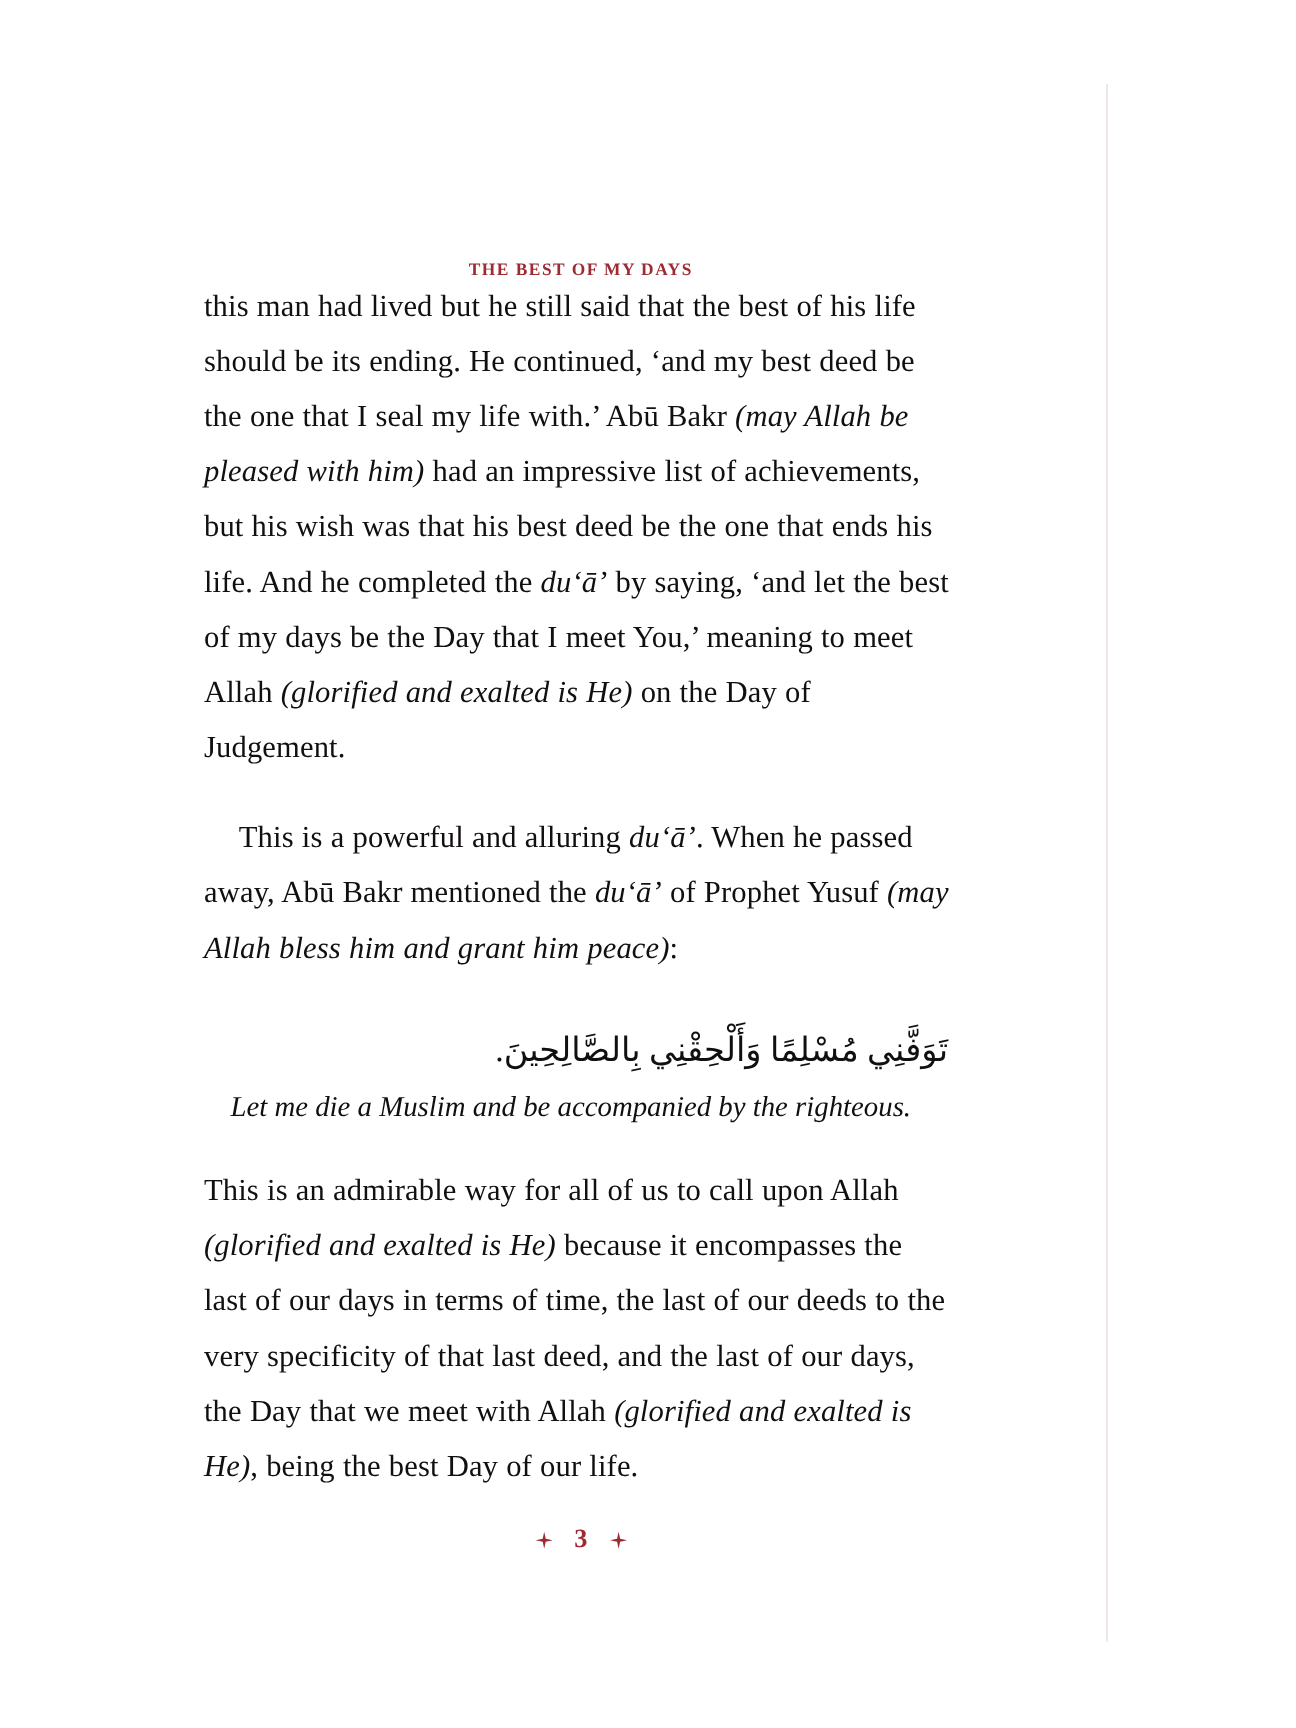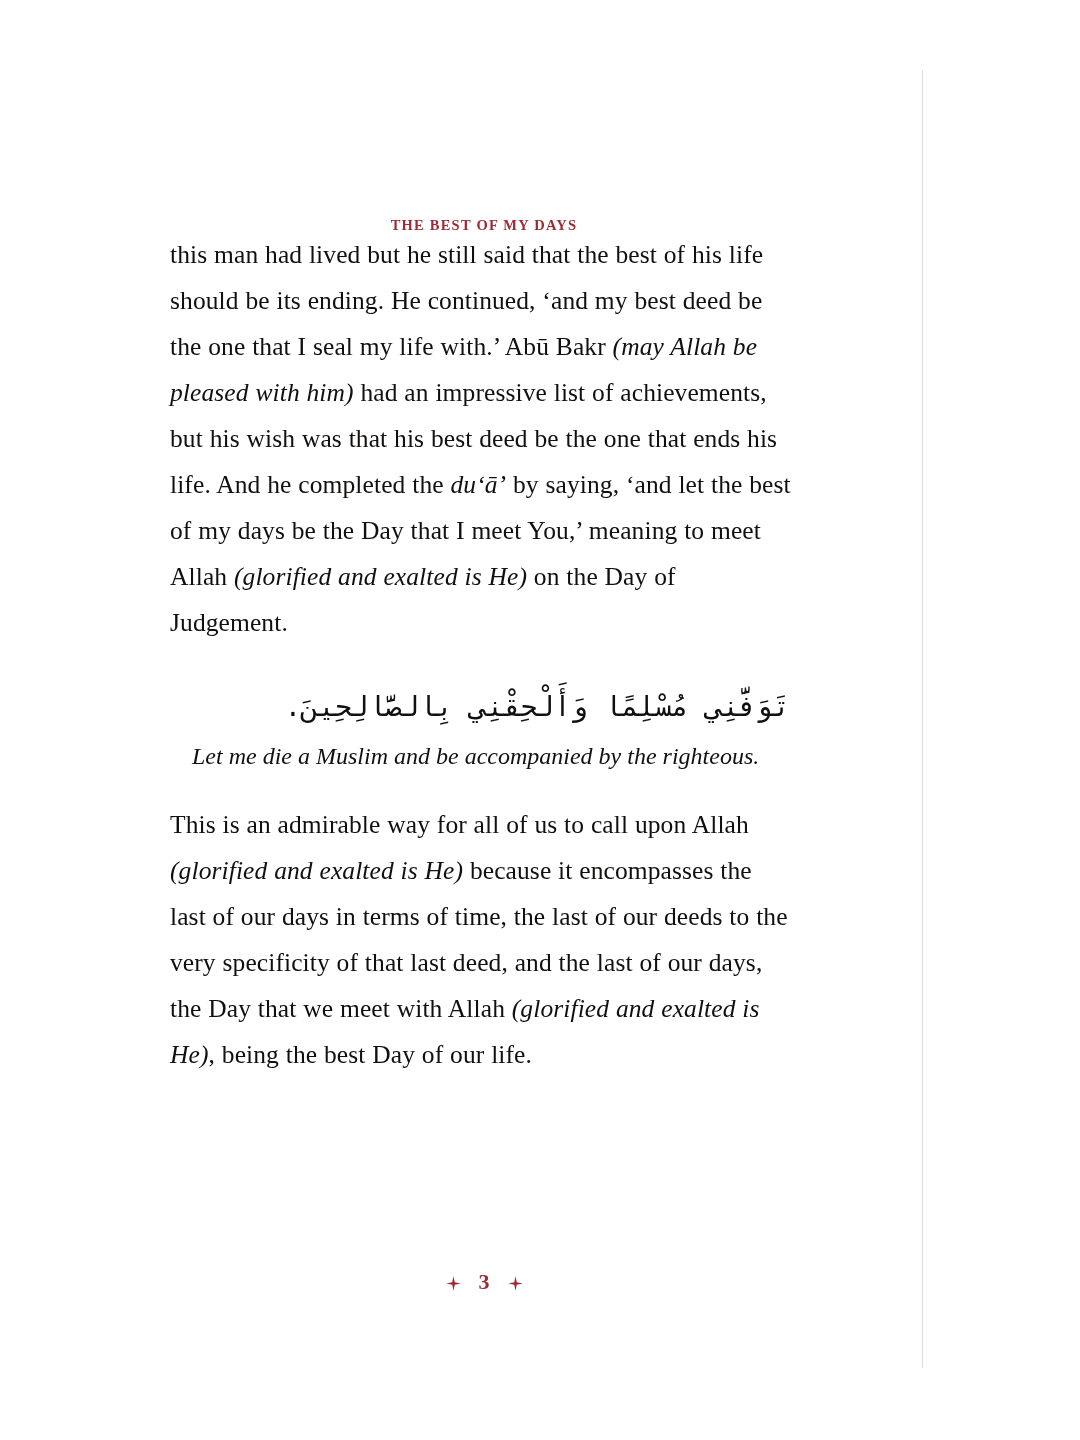--- a/index.html
+++ b/index.html
@@ -73,21 +73,21 @@
     font-style: italic;
   }
   .term {
     font-style: italic;
   }
 
   
   .arabic {
     margin: 0;
     margin-top: 38px;
-    font-family: Liberation Mono, monospace;
+    font-family: Liberation Serif, serif;
     font-size: 28px;
     line-height: 1.75;
     direction: rtl;
     text-align: right;
     padding-right: 2px;
     color: #12100f;
   }
 
   
   .translation {
@@ -133,20 +133,21 @@
 <div class="page">
 
   <div class="edge-rule"></div>
 
   <div class="running-head">THE BEST OF MY DAYS</div>
 
   <div class="textblock">
 
     <p class="body"><span>this man had lived but he still said that the best of his life should be its ending. He continued, ‘and my best deed be the one that I seal my life with.’ Abū Bakr </span><em>(may Allah be pleased with him)</em><span> had an impressive list of achievements, but his wish was that his best deed be the one that ends his life. And he completed the </span><span class="term">du‘ā’</span><span> by saying, ‘and let the best of my days be the Day that I meet You,’ meaning to meet Allah </span><em>(glorified and exalted is He)</em><span> on the Day of Judgement.</span></p>
 
+    <p class="body spaced indent"><span>This is a powerful and alluring </span><span class="term">du‘ā’</span><span>. When he passed away, Abū Bakr mentioned the </span><span class="term">du‘ā’</span><span> of Prophet Yusuf </span><em>(may Allah bless him and grant him peace)</em><span>:</span></p>
 
     <p class="arabic">تَوَفَّنِي مُسْلِمًا وَأَلْحِقْنِي بِالصَّالِحِينَ.</p>
 
     <p class="translation"><span>Let me die a Muslim and be accompanied by the righteous.</span></p>
 
     <p class="body spaced"><span>This is an admirable way for all of us to call upon Allah </span><em>(glorified and exalted is He)</em><span> because it encompasses the last of our days in terms of time, the last of our deeds to the very specificity of that last deed, and the last of our days, the Day that we meet with Allah </span><em>(glorified and exalted is He)</em><span>, being the best Day of our life.</span></p>
 
   </div>
 
   <div class="folio">

